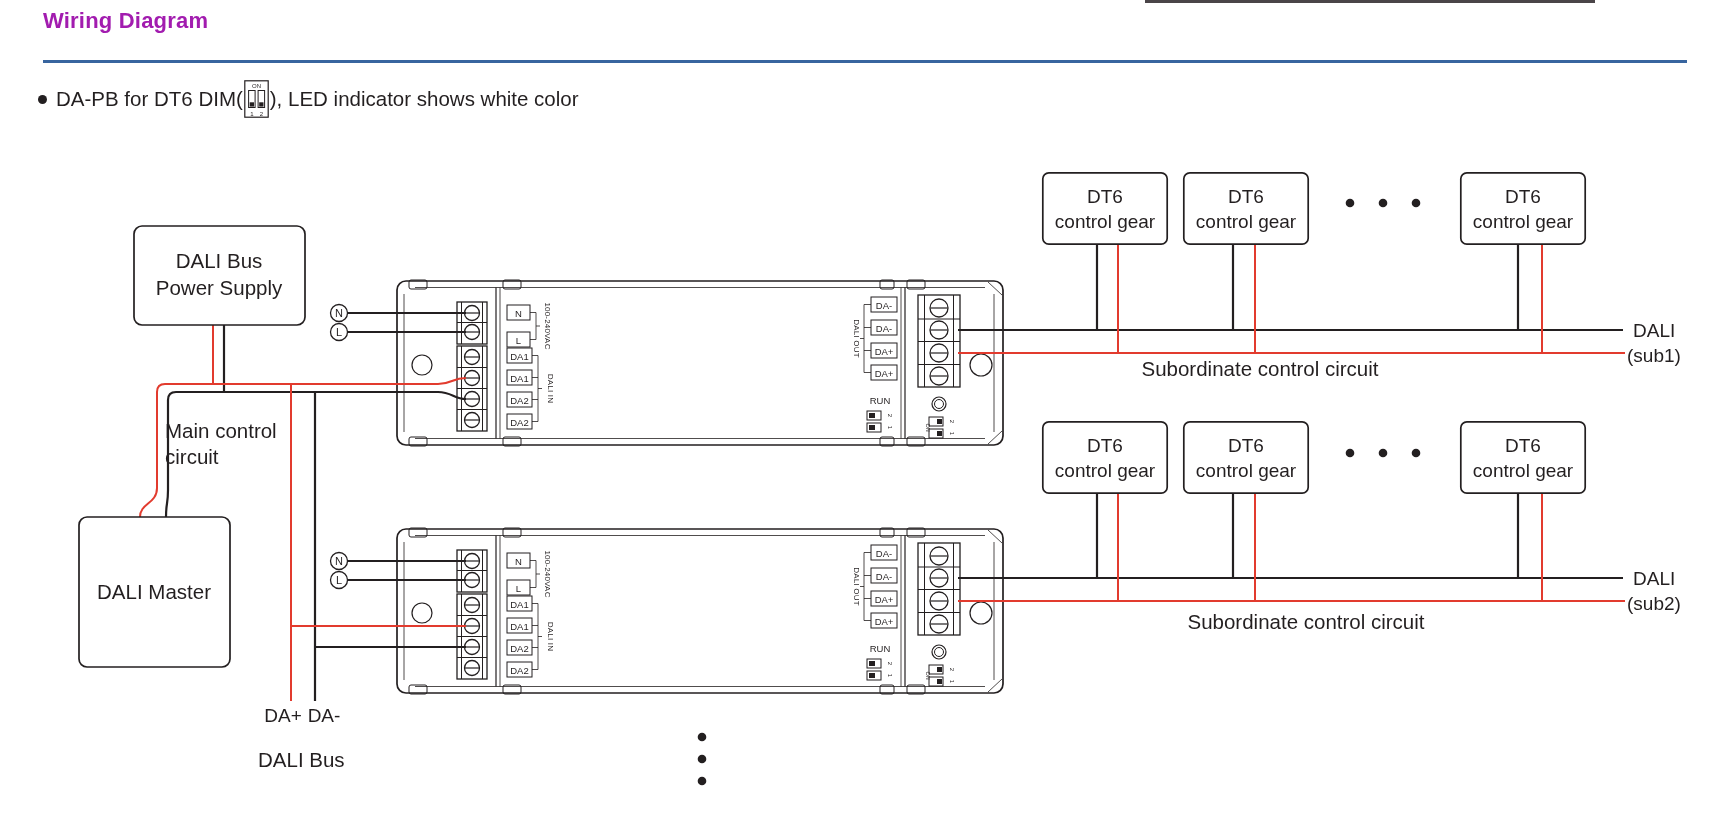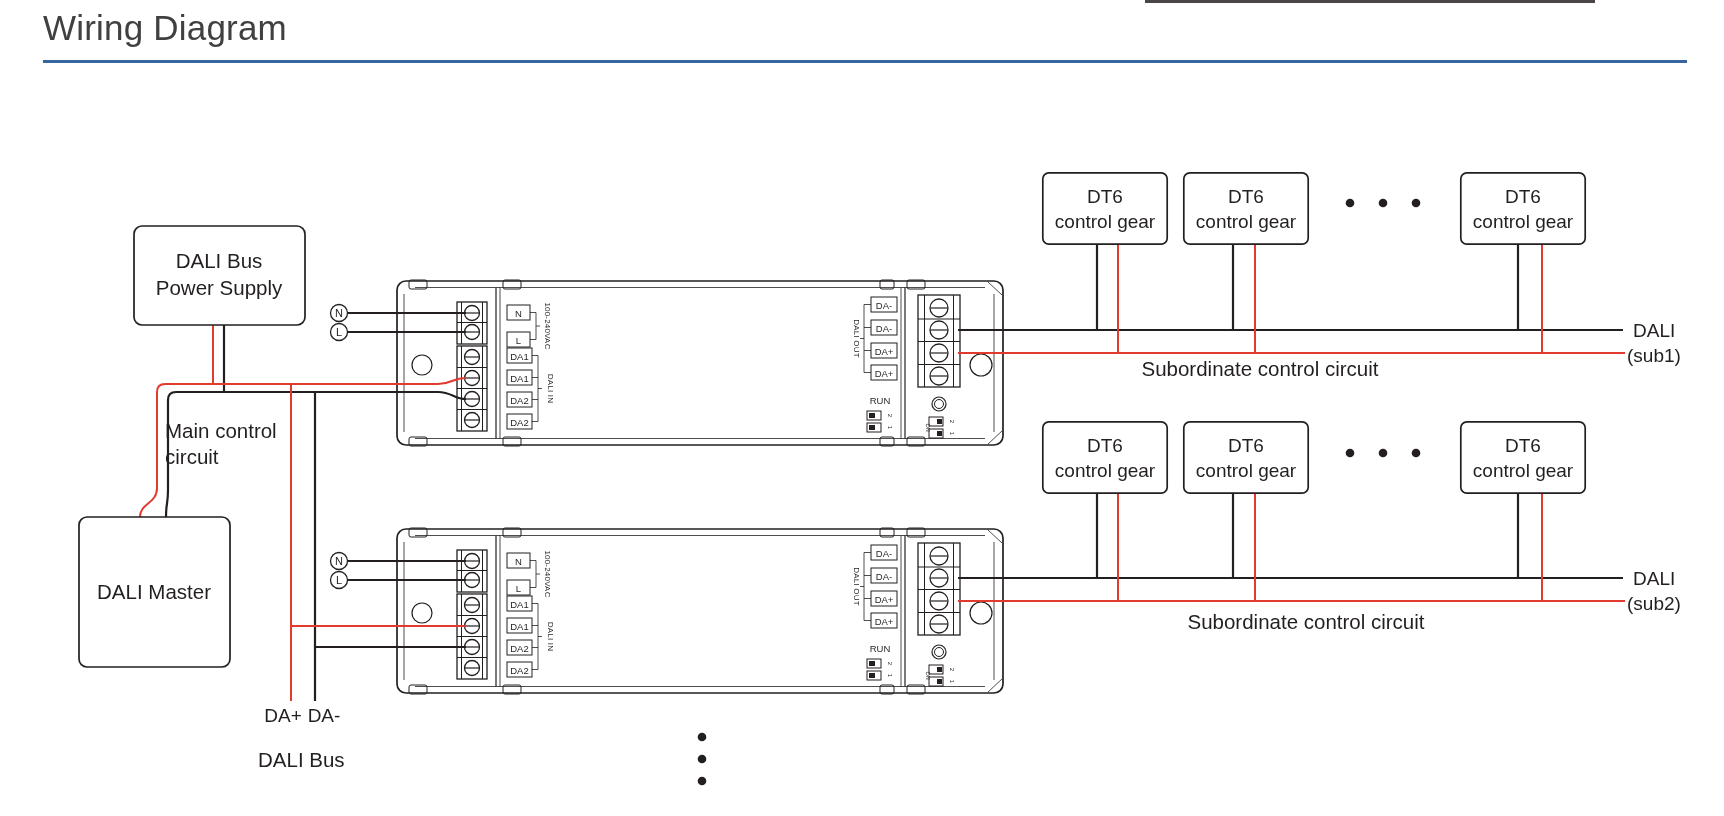--- a/index.html
+++ b/index.html
@@ -1,20 +1,20 @@
 <!DOCTYPE html>
 <html><head>
 <meta charset="utf-8">
 <style>
   html,body{margin:0;padding:0;background:#fff;}
   .page{position:relative;width:1724px;height:816px;background:#fff;overflow:hidden;
         font-family:"Liberation Sans",sans-serif;color:#231f20;}
   .top-rule{position:absolute;left:1145px;top:0;width:450px;height:3px;background:#4a4548;}
-  .page-title{position:absolute;left:43px;top:8px;font-size:35px;font-weight:normal;
-              color:#404040;letter-spacing:.2px;}
+  .page-title{position:absolute;left:43px;top:8px;font-size:22px;font-weight:bold;
+              color:#a21caf;letter-spacing:.2px;}
   .title-rule{position:absolute;left:43px;top:60px;width:1644px;height:3px;background:#38659f;}
   .bullet-line{position:absolute;left:38px;top:80px;display:flex;align-items:center;
                font-size:20.5px;color:#231f20;}
   .bullet-dot{width:9px;height:9px;border-radius:50%;background:#231f20;margin-right:9px;flex:0 0 auto;}
   .bullet-line svg{margin:0 1px;}
   .diagram-svg{position:absolute;left:0;top:0;width:1724px;height:816px;}
   
   .t{fill:#231f20;stroke:none;font-family:"Liberation Sans",sans-serif;}
   .mid{text-anchor:middle;}
   .t5{font-size:5.5px;}.t6{font-size:6px;}.t8{font-size:8px;letter-spacing:.2px;}
@@ -32,20 +32,35 @@
 </style>
 </head>
 <body>
 
 <div class="page">
 
   <div class="top-rule"></div>
   <div class="page-title">Wiring Diagram</div>
   <div class="title-rule"></div>
 
+  <div class="bullet-line">
+    <span class="bullet-dot"></span>
+    <span>DA-PB for DT6 DIM(</span>
+    <svg width="25" height="38" viewBox="0 0 25 38">
+      <rect x="0.8" y="0.8" width="23.4" height="36.4" class="ln12" fill="#fff"></rect>
+      <text x="12.5" y="7.6" class="t t6 mid">ON</text>
+      <rect x="4.6" y="10.5" width="6.5" height="17" class="ln"></rect>
+      <rect x="14.1" y="10.5" width="6.5" height="17" class="ln"></rect>
+      <rect x="5.7" y="22.3" width="4.3" height="4.3" class="sq"></rect>
+      <rect x="15.2" y="22.3" width="4.3" height="4.3" class="sq"></rect>
+      <text x="7.9" y="36" class="t t6 mid">1</text>
+      <text x="17.4" y="36" class="t t6 mid">2</text>
+    </svg>
+    <span>), LED indicator shows white color</span>
+  </div>
 
   <svg class="diagram-svg" viewBox="0 0 1724 816">
     <defs>
 
       <g id="driver-def">
         <rect x="4" y="3" width="606" height="164" rx="9" class="box"></rect>
         <line x1="11" y1="16" x2="11" y2="154" class="ln08"></line>
         <line x1="601" y1="16" x2="601" y2="154" class="ln08"></line>
         <path d="M595 4 L609 17 M595 166 L609 153" class="ln08"></path>
         <line x1="22" y1="9.5" x2="592" y2="9.5" class="ln08"></line>

